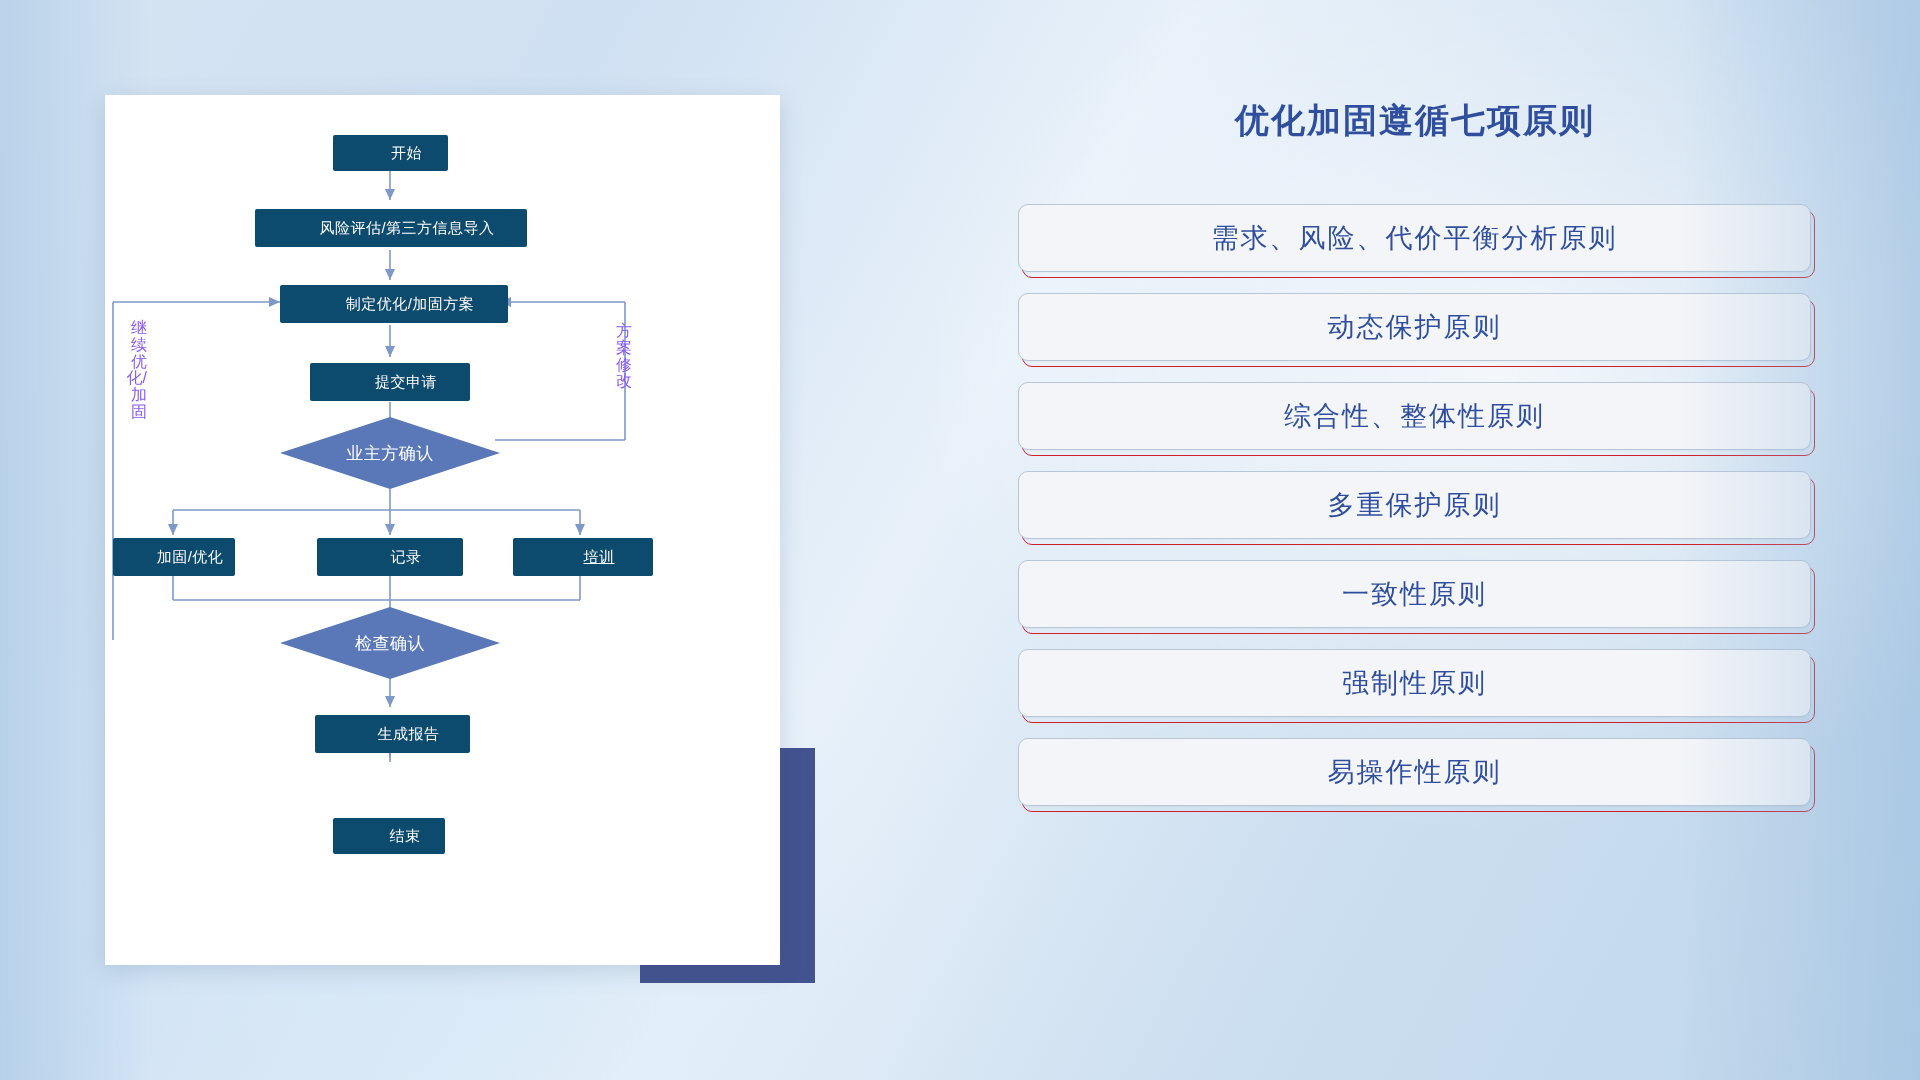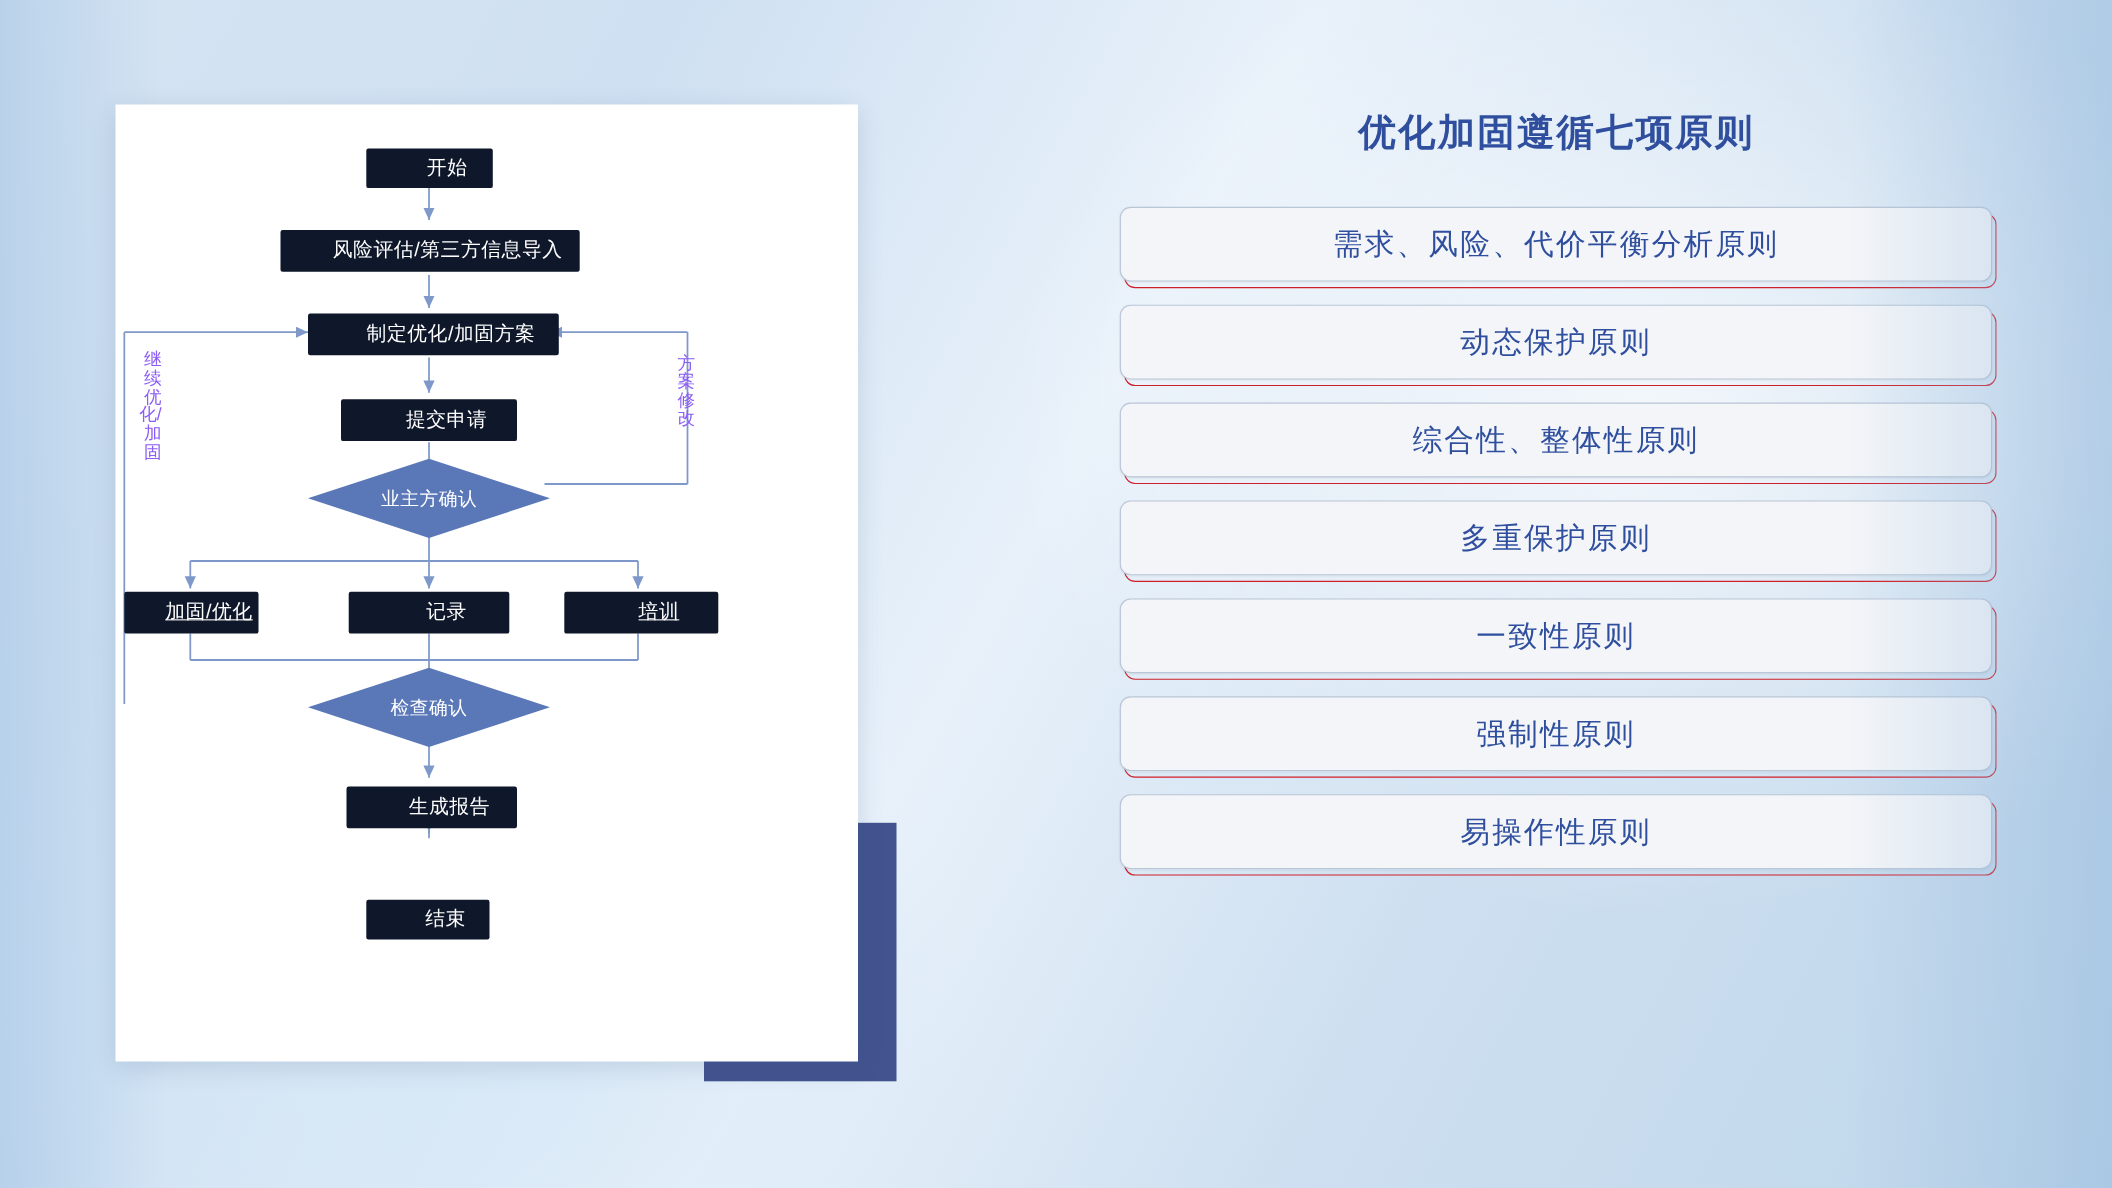--- a/index.html
+++ b/index.html
@@ -57,23 +57,23 @@
   }
   .flow {
     position: absolute;
     left: 0; top: 0;
     width: 675px;
     height: 870px;
   }
   .node {
     position: absolute;
     box-sizing: border-box;
-    background: #0f172a;
+    background: #0c4a6e;
     color: #ffffff;
-    font-size: 18px;
+    font-size: 15px;
     line-height: 1.2;
     display: flex;
     align-items: center;
     justify-content: center;
     text-align: center;
     border-radius: 2px;
     white-space: nowrap;
     letter-spacing: 0.5px;
     padding-left: 32px;
   }
@@ -121,21 +121,21 @@
     width: 830px;
     text-align: center;
     font-size: 34px;
     font-weight: bold;
     color: #2f4f9e;
     letter-spacing: 2px;
   }
   .principles {
     position: absolute;
     left: 18px;
-    top: 98px;
+    top: 114px;
     width: 800px;
   }
   .principle {
     position: relative;
     height: 68px;
     margin-bottom: 21px;
   }
   .principle .accent {
     position: absolute;
     left: 4px;
@@ -236,21 +236,21 @@
 
       <div class="node" style="left:205px; top:268px; width:160px; height:38px;">提交申请</div>
 
       <div class="diamond-wrap" style="left:175px; top:322px; width:220px; height:72px;">
         <svg class="diamond" viewBox="0 0 220 72" preserveAspectRatio="none">
           <polygon points="110,0 220,36 110,72 0,36" fill="#5a78b8"></polygon>
         </svg>
         <div class="diamond-label">业主方确认</div>
       </div>
 
-      <div class="node" style="left:8px; top:443px; width:122px; height:38px;text-decoration:underline;">加固/优化</div>
+      <div class="node" style="left:8px; top:443px; width:122px; height:38px;">加固/优化</div>
 
       <div class="node" style="left:212px; top:443px; width:146px; height:38px;">记录</div>
 
       <div class="node" style="left:408px; top:443px; width:140px; height:38px;text-decoration:underline;">培训</div>
 
       <div class="diamond-wrap" style="left:175px; top:512px; width:220px; height:72px;">
         <svg class="diamond" viewBox="0 0 220 72" preserveAspectRatio="none">
           <polygon points="110,0 220,36 110,72 0,36" fill="#5a78b8"></polygon>
         </svg>
         <div class="diamond-label">检查确认</div>

